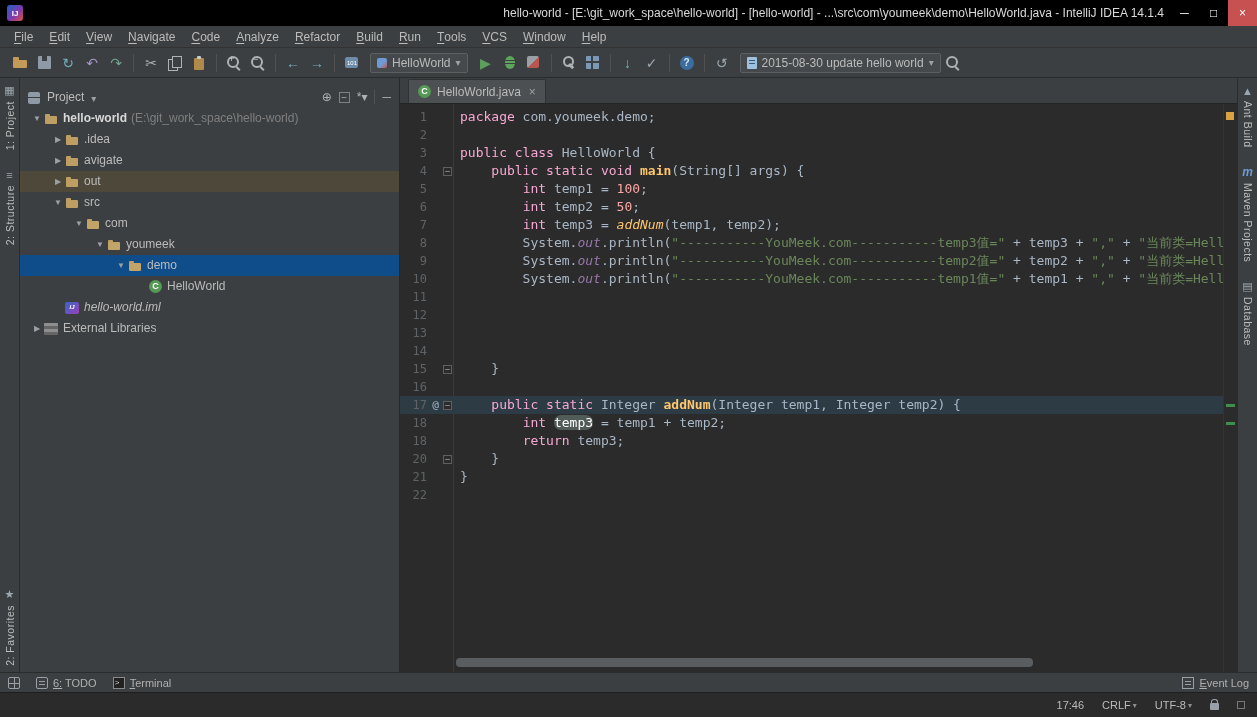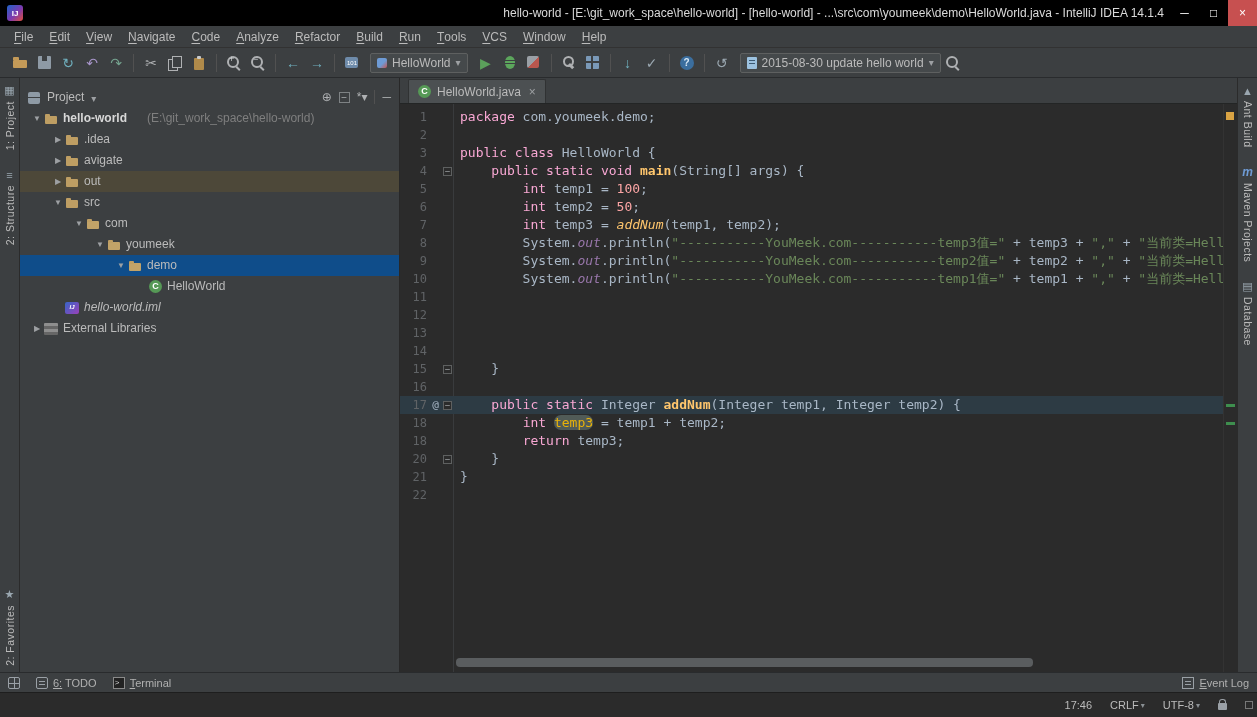--- a/index.html
+++ b/index.html
@@ -102,21 +102,21 @@
     background:#BE9E63;border-radius:1px 1px 0 0}
   .ticon.package::before{background:#C2A368}
   .ticon.class{width:13px;height:13px;flex:0 0 13px;border-radius:50%;background:#569956;color:#fff;
     font-size:9px;font-weight:bold;line-height:13px;justify-content:center}
   .ticon.class.small{margin-right:0}
   .ticon.iml{width:12px;height:12px;flex:0 0 14px;border-radius:2px;
     background:linear-gradient(135deg,#3766C8,#9A41B8);color:#fff;font-size:6px;font-weight:bold}
   .ticon.library{width:12px;height:12px;border-radius:1px;
     background:linear-gradient(180deg,#8E8E8E 0 3px,#666 3px 6px,#8E8E8E 6px 9px,#666 9px 12px)}
   .tlabel.bold{font-weight:bold;color:#D8D8D8}
-  .tsub{color:#7F7F7F;margin-left:20px}
+  .tsub{color:#7F7F7F;margin-left:4px}
 
   
   .editor-area{flex:1;display:flex;flex-direction:column;min-width:0;background:#2B2B2B}
   .tabbar{height:26px;background:#3C3F41;display:flex;align-items:flex-end;padding-left:8px;
     border-bottom:1px solid #232525;flex:0 0 auto}
   .tab{height:24px;background:#4C5052;display:flex;align-items:center;padding:0 9px;gap:6px;color:#BBBBBB;
     font-size:12px;border:1px solid #303233;border-bottom:none;border-radius:2px 2px 0 0}
   .tab-close{color:#9DA0A3;font-size:12px;margin-left:2px}
   .editor-body{flex:1;position:relative;overflow:hidden;background:#2B2B2B;
     font-family:"DejaVu Sans Mono","Liberation Mono",monospace;font-size:13px}
@@ -131,21 +131,21 @@
   .gfold .box{width:9px;height:9px;border:1px solid #5E6060;background:#2B2B2B;color:#9DA0A3;
     font-size:9px;line-height:7px;text-align:center}
   .ctext{flex:1;padding-left:6px;overflow:hidden}
   .tok-kw{color:#f9a8d4}
   .tok-pl{color:#A9B7C6}
   .tok-num{color:#fca5a5}
   .tok-str{color:#6A8759}
   .tok-fld{color:#9876AA;font-style:italic}
   .tok-md{color:#FFC66D;font-weight:bold}
   .tok-mc{color:#FFC66D;font-style:italic}
-  .tok-hl{color:#eab308;background:#515B57;border-radius:7px}
+  .tok-hl{color:#ffffff;background:#515B57;border-radius:7px}
   .hscroll{position:absolute;left:56px;right:22px;bottom:5px;height:9px}
   .hthumb{width:76%;height:9px;background:#5A5D5F;border-radius:4px}
   .error-stripe{position:absolute;top:0;right:0;bottom:0;width:14px;background:#2B2B2B;border-left:1px solid #333}
   .es-mark{position:absolute}
   .es-mark.yellow{right:3px;top:8px;width:8px;height:8px;background:#D9A343}
   .es-mark.green{right:2px;width:9px;height:3px;background:#3E8E4E}
   .es-mark.g1{top:300px}
   .es-mark.g2{top:318px}
 
   
@@ -158,21 +158,21 @@
   .bbi-switcher{border:1px solid #9AA0A6;border-radius:2px}
   .bbi-switcher::before{content:"";position:absolute;left:5px;top:0;width:1px;height:10px;background:#9AA0A6}
   .bbi-switcher::after{content:"";position:absolute;left:0;top:5px;width:10px;height:1px;background:#9AA0A6}
   .bbi-todo{border:1px solid #9AA0A6;border-radius:2px}
   .bbi-todo::before{content:"";position:absolute;left:2px;top:3px;width:6px;height:1px;background:#9AA0A6;box-shadow:0 3px 0 #9AA0A6}
   .bbi-terminal{background:#222;border:1px solid #8A8A8A}
   .bbi-terminal::before{content:">";position:absolute;left:1px;top:0;font-size:8px;line-height:10px;color:#CFCFCF}
   .bbi-eventlog{border:1px solid #9AA0A6}
   .bbi-eventlog::before{content:"";position:absolute;left:2px;top:3px;width:6px;height:1px;background:#9AA0A6;box-shadow:0 3px 0 #9AA0A6}
   .statusbar{height:25px;background:#2B2B2B;border-top:1px solid #1E1E1E;display:flex;align-items:center;
-    font-size:11px;color:#BBBBBB;padding:0 4px;flex:0 0 auto}
+    font-size:11px;color:#BBBBBB;padding:0 12px;flex:0 0 auto}
   .sb-left{flex:1}
   .sb-right{display:flex;align-items:center;gap:18px}
   .sb-item{display:flex;align-items:center;gap:2px;white-space:nowrap}
   .sb-arrow{font-size:8px;color:#8A8F93}
   .lock{width:9px;height:7px;background:#9AA0A6;border-radius:1px;position:relative;margin-top:3px;display:inline-block}
   .lock::before{content:"";position:absolute;top:-4px;left:1px;width:5px;height:4px;border:1.5px solid #9AA0A6;
     border-bottom:none;border-radius:3px 3px 0 0}
   .sb-mini{width:8px;height:8px;border:1px solid #777;display:inline-block}
 </style>
 </head>

